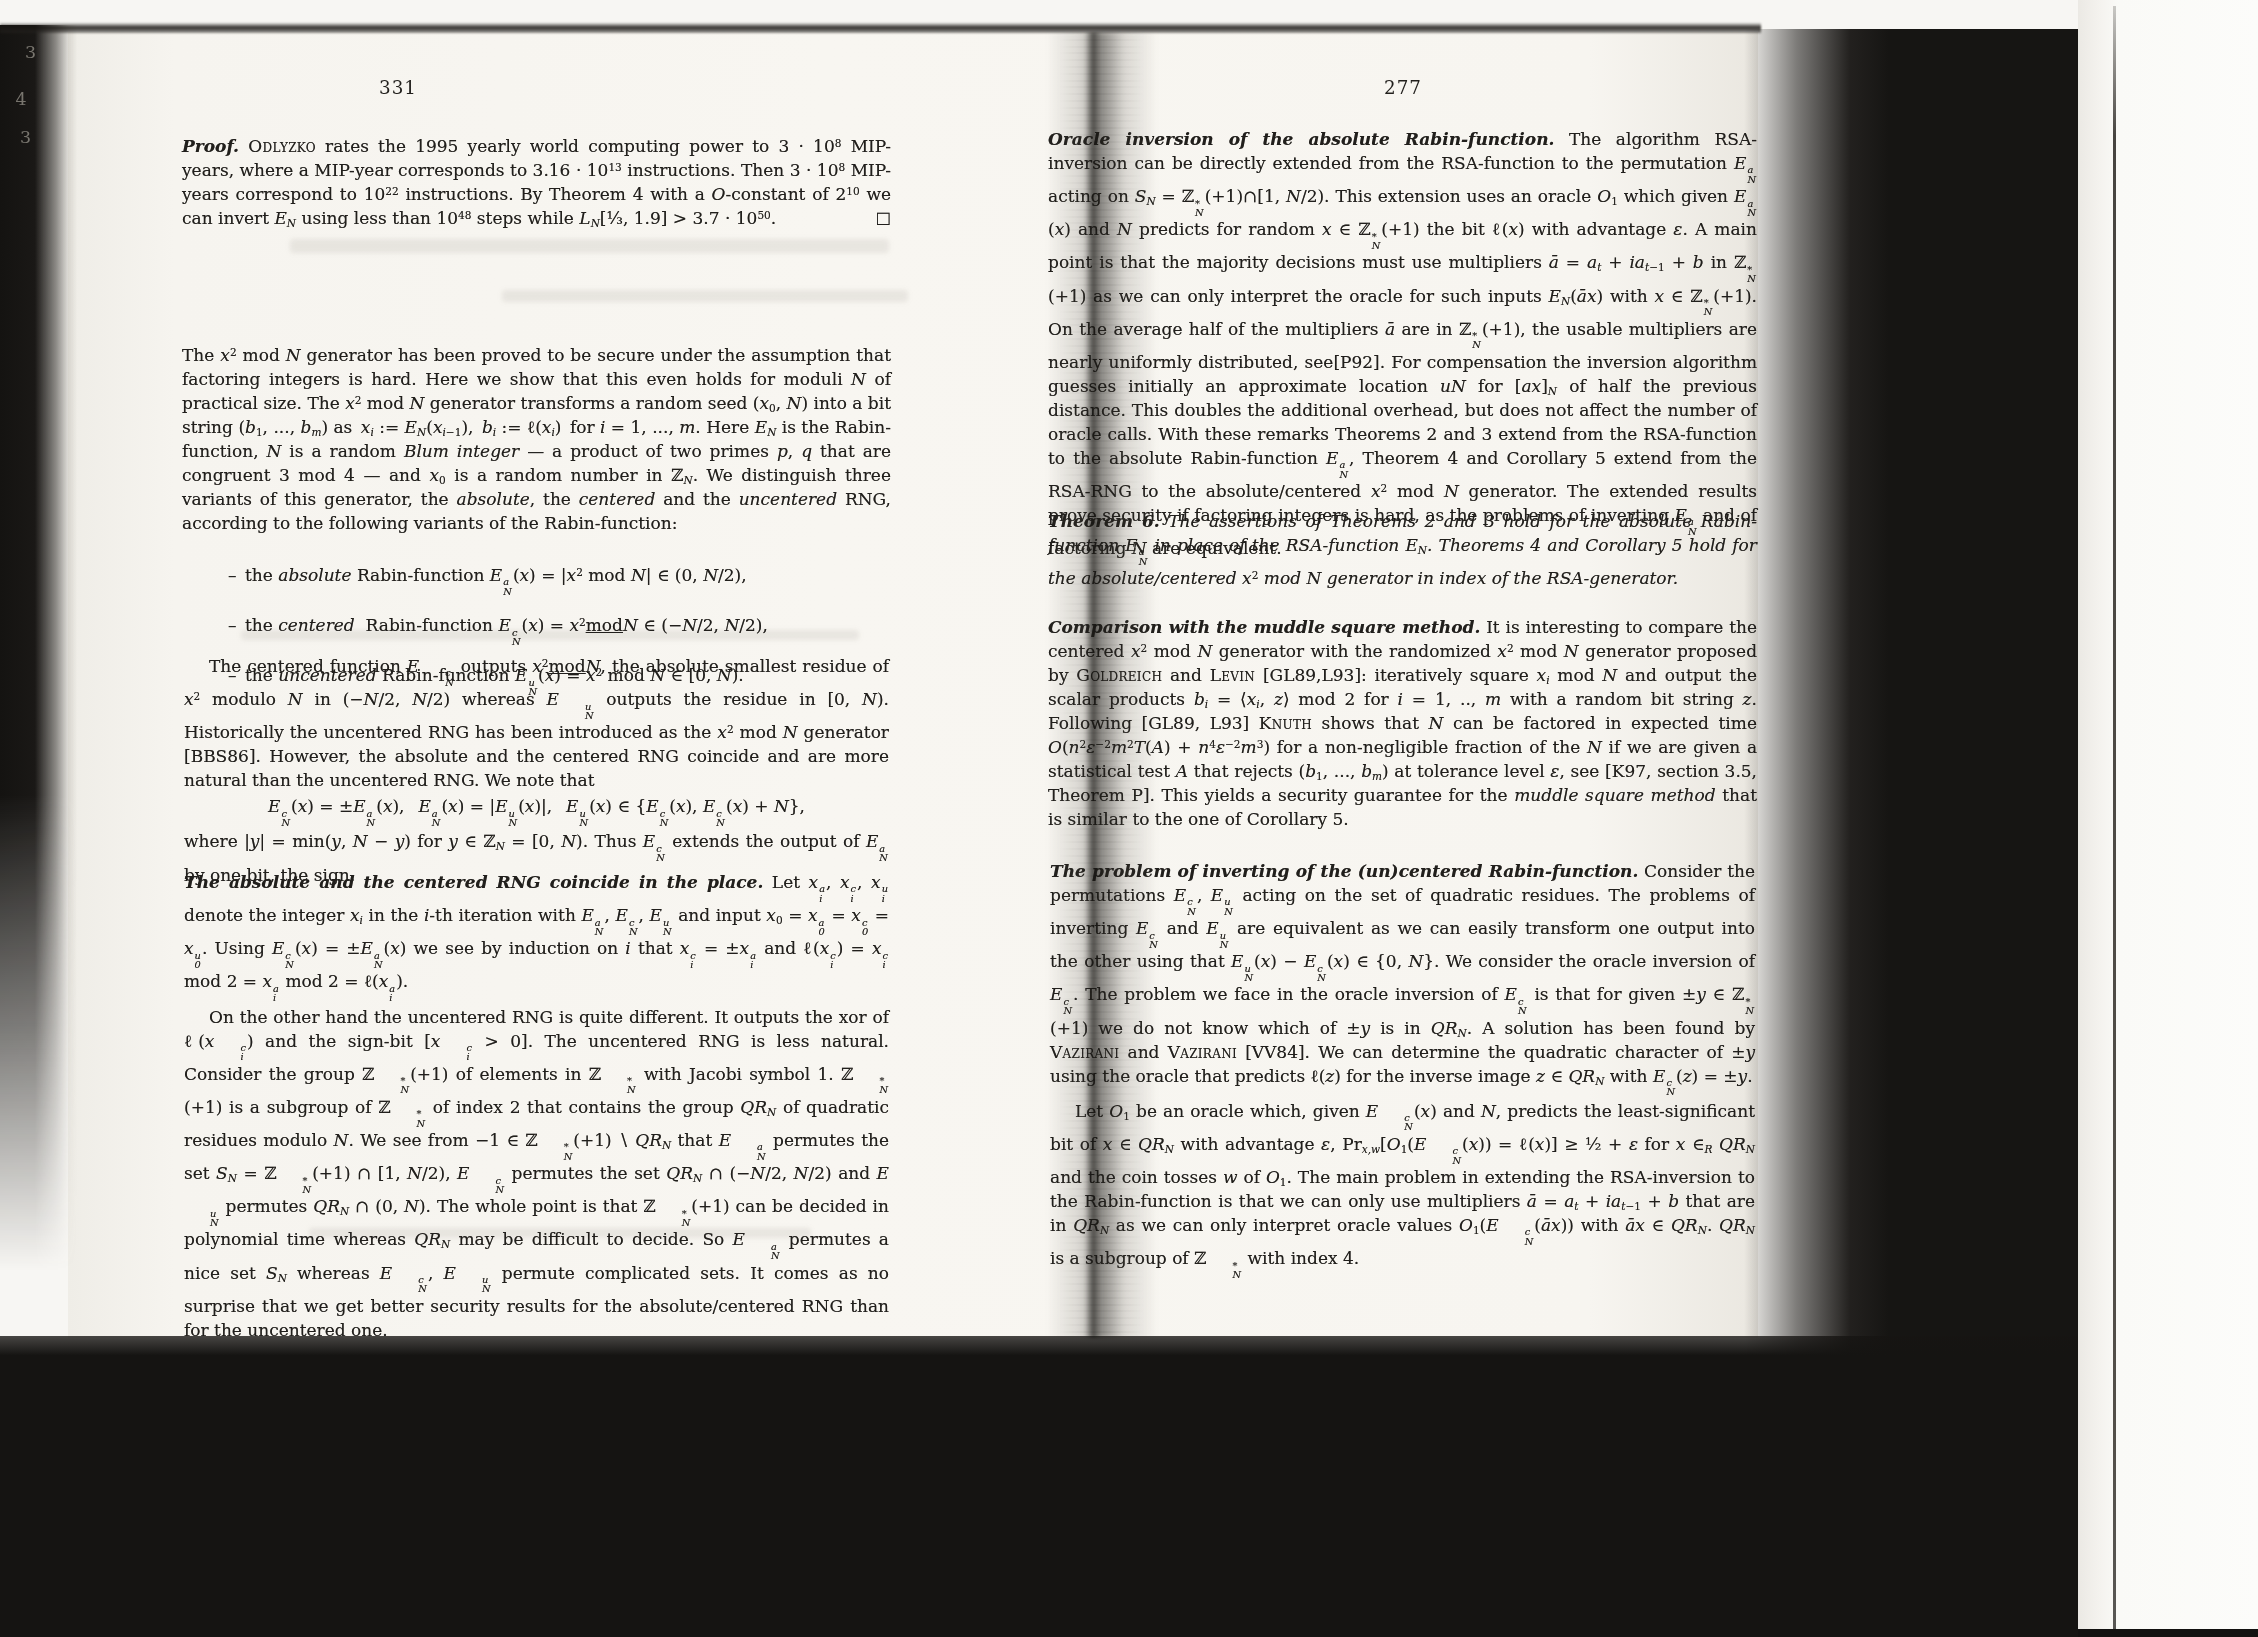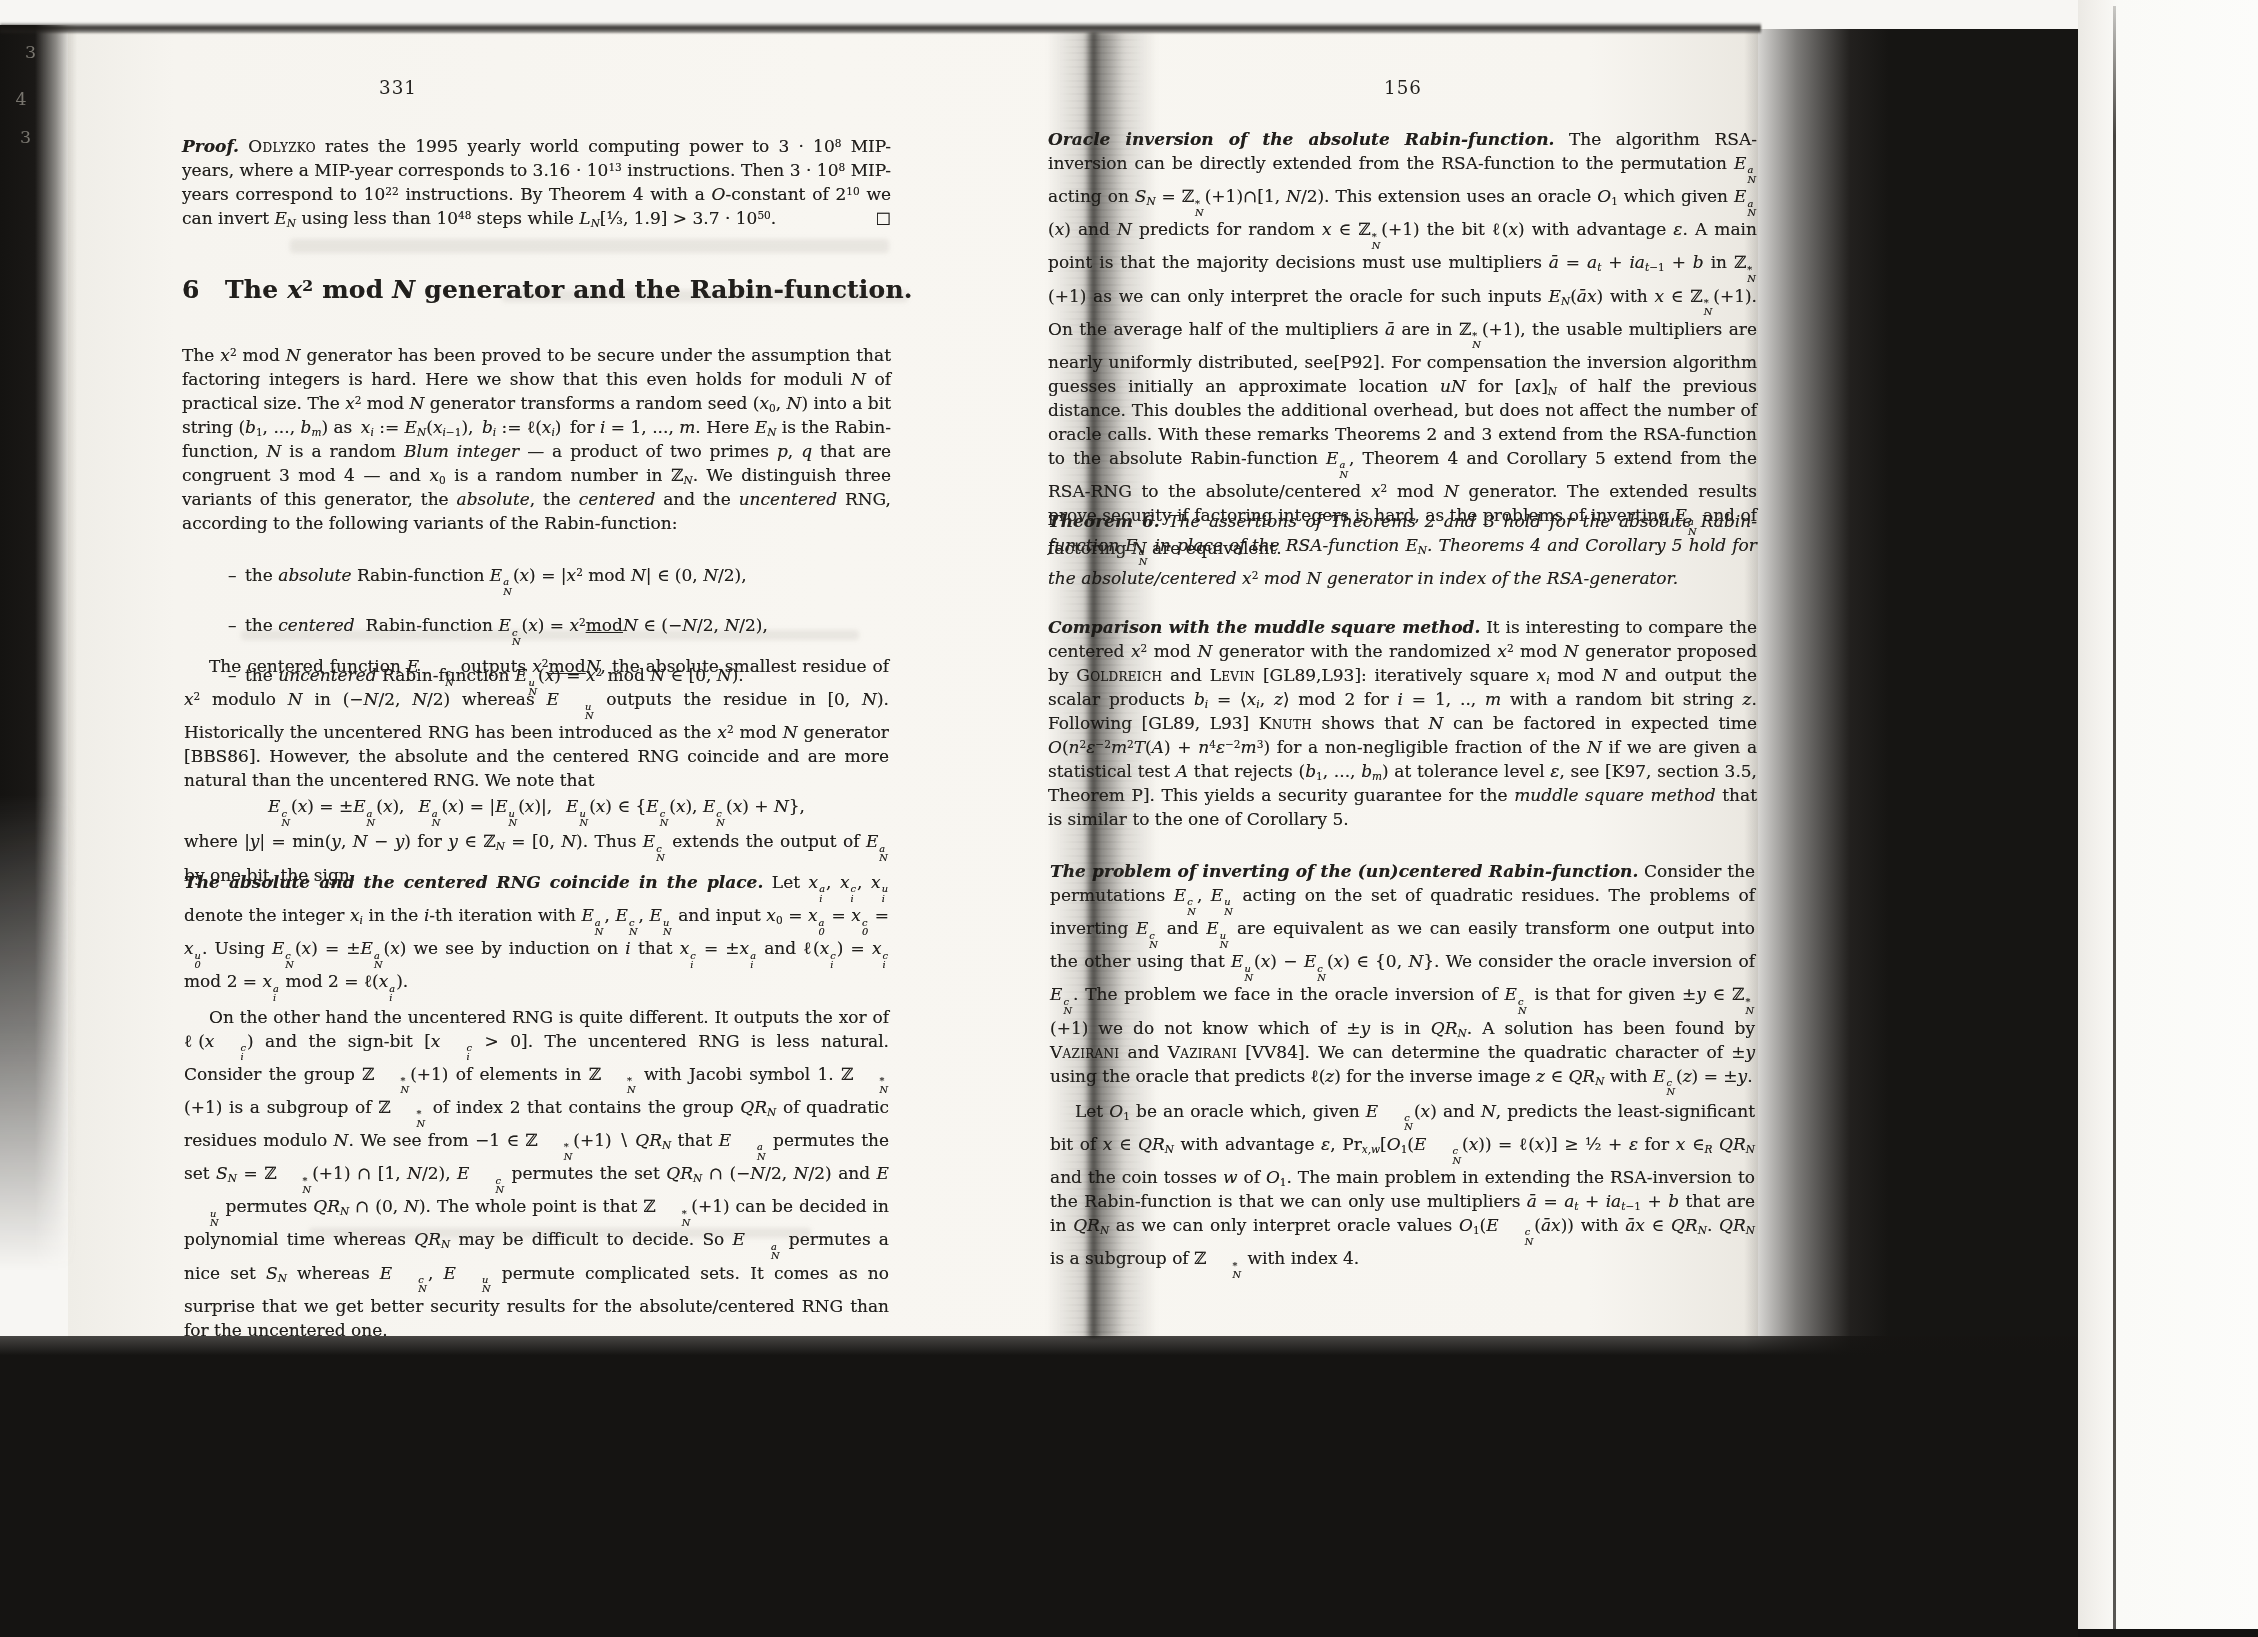--- a/index.html
+++ b/index.html
@@ -65,21 +65,20 @@
 
   <div class="smudge" style="left:290px;top:239px;width:599px;height:13.5px;"></div>
   <div class="smudge" style="left:502px;top:290px;width:406px;height:11.6px;"></div>
   <div class="smudge" style="left:241px;top:630px;width:618px;height:9.7px;"></div>
   <div class="smudge" style="left:309px;top:1228px;width:502px;height:9.7px;"></div>
 
   <div class="pageno" style="left:379px;top:77px;">331</div>
 
   <div class="block" style="left:182px;top:134px;"><b><i>Proof.</i></b> <span class="sc">Odlyzko</span> rates the 1995 yearly world computing power to 3 · 10<sup>8</sup> MIP-years, where a MIP-year corresponds to 3.16 · 10<sup>13</sup> instructions. Then 3 · 10<sup>8</sup> MIP-years correspond to 10<sup>22</sup> instructions. By Theorem 4 with a <i>O</i>-constant of 2<sup>10</sup> we can invert <i>E<sub>N</sub></i> using less than 10<sup>48</sup> steps while <i>L<sub>N</sub></i>[⅓, 1.9] &gt; 3.7 · 10<sup>50</sup>. <span class="qed">□</span></div>
 
-  <div class="head" style="left:182px;top:275px;">6  The <i>x</i><sup>2</sup> mod <i>N</i> generator and the Rabin-function.</div>
 
   <div class="block" style="left:182px;top:343px;">The <i>x</i><sup>2</sup> mod <i>N</i> generator has been proved to be secure under the assumption that factoring integers is hard. Here we show that this even holds for moduli <i>N</i> of practical size. The <i>x</i><sup>2</sup> mod <i>N</i> generator transforms a random seed (<i>x</i><sub>0</sub>, <i>N</i>) into a bit string (<i>b</i><sub>1</sub>, ..., <i>b<sub>m</sub></i>) as <i>x<sub>i</sub></i> := <i>E<sub>N</sub></i>(<i>x</i><sub><i>i</i>−1</sub>), <i>b<sub>i</sub></i> := ℓ(<i>x<sub>i</sub></i>) for <i>i</i> = 1, ..., <i>m</i>. Here <i>E<sub>N</sub></i> is the Rabin-function, <i>N</i> is a random <i>Blum integer</i> — a product of two primes <i>p</i>, <i>q</i> that are congruent 3 mod 4 — and <i>x</i><sub>0</sub> is a random number in ℤ<i><sub>N</sub></i>. We distinguish three variants of this generator, the <i>absolute</i>, the <i>centered</i> and the <i>uncentered</i> RNG, according to the following variants of the Rabin-function:</div>
 
   <div class="block bullets" style="left:182px;top:546px;">
     <p>– the <i>absolute</i> Rabin-function <i>E</i><span class="ss">
           <em>a</em>
           <em>N</em>
         </span>(<i>x</i>) = |<i>x</i><sup>2</sup> mod <i>N</i>| ∈ (0, <i>N</i>/2),</p>
     <p>– the <i>centered</i>&nbsp; Rabin-function <i>E</i><span class="ss">
           <em>c</em>
@@ -224,21 +223,21 @@
           <em>N</em>
         </span> permutes a nice set <i>S<sub>N</sub></i> whereas <i>E</i><span class="ss">
           <em>c</em>
           <em>N</em>
         </span>, <i>E</i><span class="ss">
           <em>u</em>
           <em>N</em>
         </span> permute complicated sets. It comes as no surprise that we get better security results for the absolute/centered RNG than for the uncentered one.</p>
   </div>
 
-  <div class="pageno" style="left:1384px;top:77px;">156</div>
+  <div class="pageno" style="left:1384px;top:77px;">277</div>
 
   <div class="block" style="left:1048px;top:127px;"><b><i>Oracle inversion of the absolute Rabin-function.</i></b> The algorithm RSA-inversion can be directly extended from the RSA-function to the permutation <i>E</i><span class="ss">
         <em>a</em>
         <em>N</em>
       </span> acting on <i>S<sub>N</sub></i> = ℤ<span class="ss">
         <em>*</em>
         <em>N</em>
       </span>(+1)∩[1, <i>N</i>/2). This extension uses an oracle <i>O</i><sub>1</sub> which given <i>E</i><span class="ss">
         <em>a</em>
         <em>N</em>

